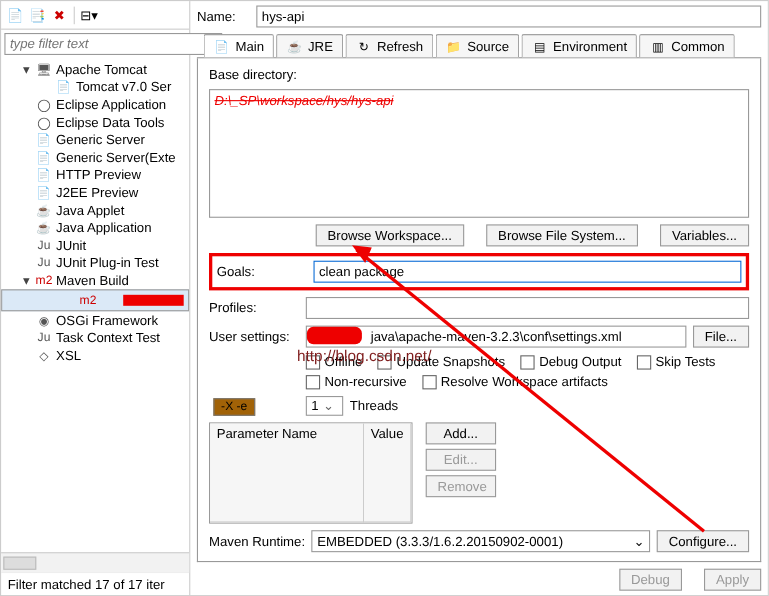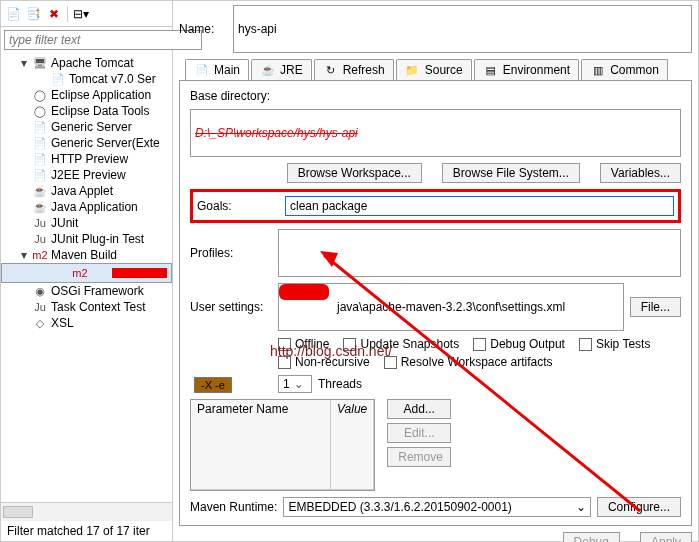--- a/index.html
+++ b/index.html
@@ -15,21 +15,21 @@
 .titem.lvl2 { padding-left: 36px; }
 .titem.sel { background: #dbe9f7; }
 .redacted { background: #e00; width: 55px; height: 10px; }
 .tog { width: 10px; text-align: center; color: #444; display: inline-block; }
 .ico { width: 16px; height: 14px; display: inline-flex; align-items: center; justify-content: center; font-size: 11px; }
 .sb { height: 18px; border-top: 1px solid #ccc; background: #f2f2f2; }
 .sb-thumb { width: 30px; height: 12px; background: #ddd; margin: 3px 0 0 2px; border: 1px solid #bbb; }
 .status { padding: 3px 6px; border-top: 1px solid #eee; }
 .right { flex: 1; display: flex; flex-direction: column; padding: 4px 6px; }
 .namerow { display: flex; align-items: center; gap: 6px; margin-bottom: 6px; }
-.txt { border: 1px solid #999; padding: 16px 4px; flex: 1; background: #fff; }
+.txt { border: 1px solid #999; padding: 2px 4px; flex: 1; background: #fff; }
 .tabs { display: flex; border-bottom: 1px solid #999; padding-left: 6px; }
 .tab { border: 1px solid #999; border-bottom: none; background: #f6f6f6; padding: 3px 8px; margin-right: 2px; border-radius: 2px 2px 0 0; display: flex; align-items: center; gap: 4px; cursor: default; }
 .tab.act { background: #fff; }
 .panel { border: 1px solid #999; border-top: none; flex: 1; padding: 8px 10px; display: flex; flex-direction: column; gap: 6px; }
 .row { display: flex; align-items: center; gap: 6px; }
 .lbl { width: 82px; }
 .btn { border: 1px solid #999; background: #f2f2f2; padding: 2px 10px; cursor: default; }
 .btn:disabled { color: #999; }
 .btnrow { display: flex; justify-content: flex-end; gap: 20px; }
 .hlbox { border: 3px solid #e00; padding: 4px; }
@@ -37,21 +37,21 @@
 .strike { text-decoration: line-through; color: #e00; font-style: italic; }
 .checks { display: flex; flex-wrap: wrap; gap: 4px 14px; padding-left: 88px; position: relative; }
 .chk { display: flex; align-items: center; gap: 4px; }
 .box { width: 13px; height: 13px; border: 1px solid #666; background: #fff; display: inline-block; }
 .popup { position: absolute; left: 4px; top: 40px; border: 1px solid #777; background: #a16207; padding: 1px 6px; font-size: 11px; }
 .spin { border: 1px solid #999; padding: 1px 4px; width: 34px; display: inline-flex; gap: 4px; }
 .table { border: 1px solid #999; height: 92px; display: flex; }
 .tcols { flex: 1; display: flex; }
 .th { border-right: 1px solid #ccc; padding: 2px 6px; background: #f6f6f6; border-bottom: 1px solid #ccc; }
 .th:nth-child(1) { width: 140px; }
-.th:nth-child(2) { flex: 1; font-style: italic; }
+.th:nth-child(2) { flex: 1; }
 .tbtns { width: 70px; display: flex; flex-direction: column; gap: 4px; padding-left: 6px; }
 .runtime { display: flex; align-items: center; gap: 6px; }
 .sel { border: 1px solid #999; padding: 2px 4px; flex: 1; background: #fff; display: flex; justify-content: space-between; }
 .redover { position: absolute; left: 0; top: 0; width: 50px; height: 16px; background: #e00; border-radius: 6px; }
 .arrow { position: absolute; pointer-events: none; }
 .wm { position: absolute; color: #7f1d1d; font-size: 14px; pointer-events: none; }
 </style>
 </head>
 <body>
 

